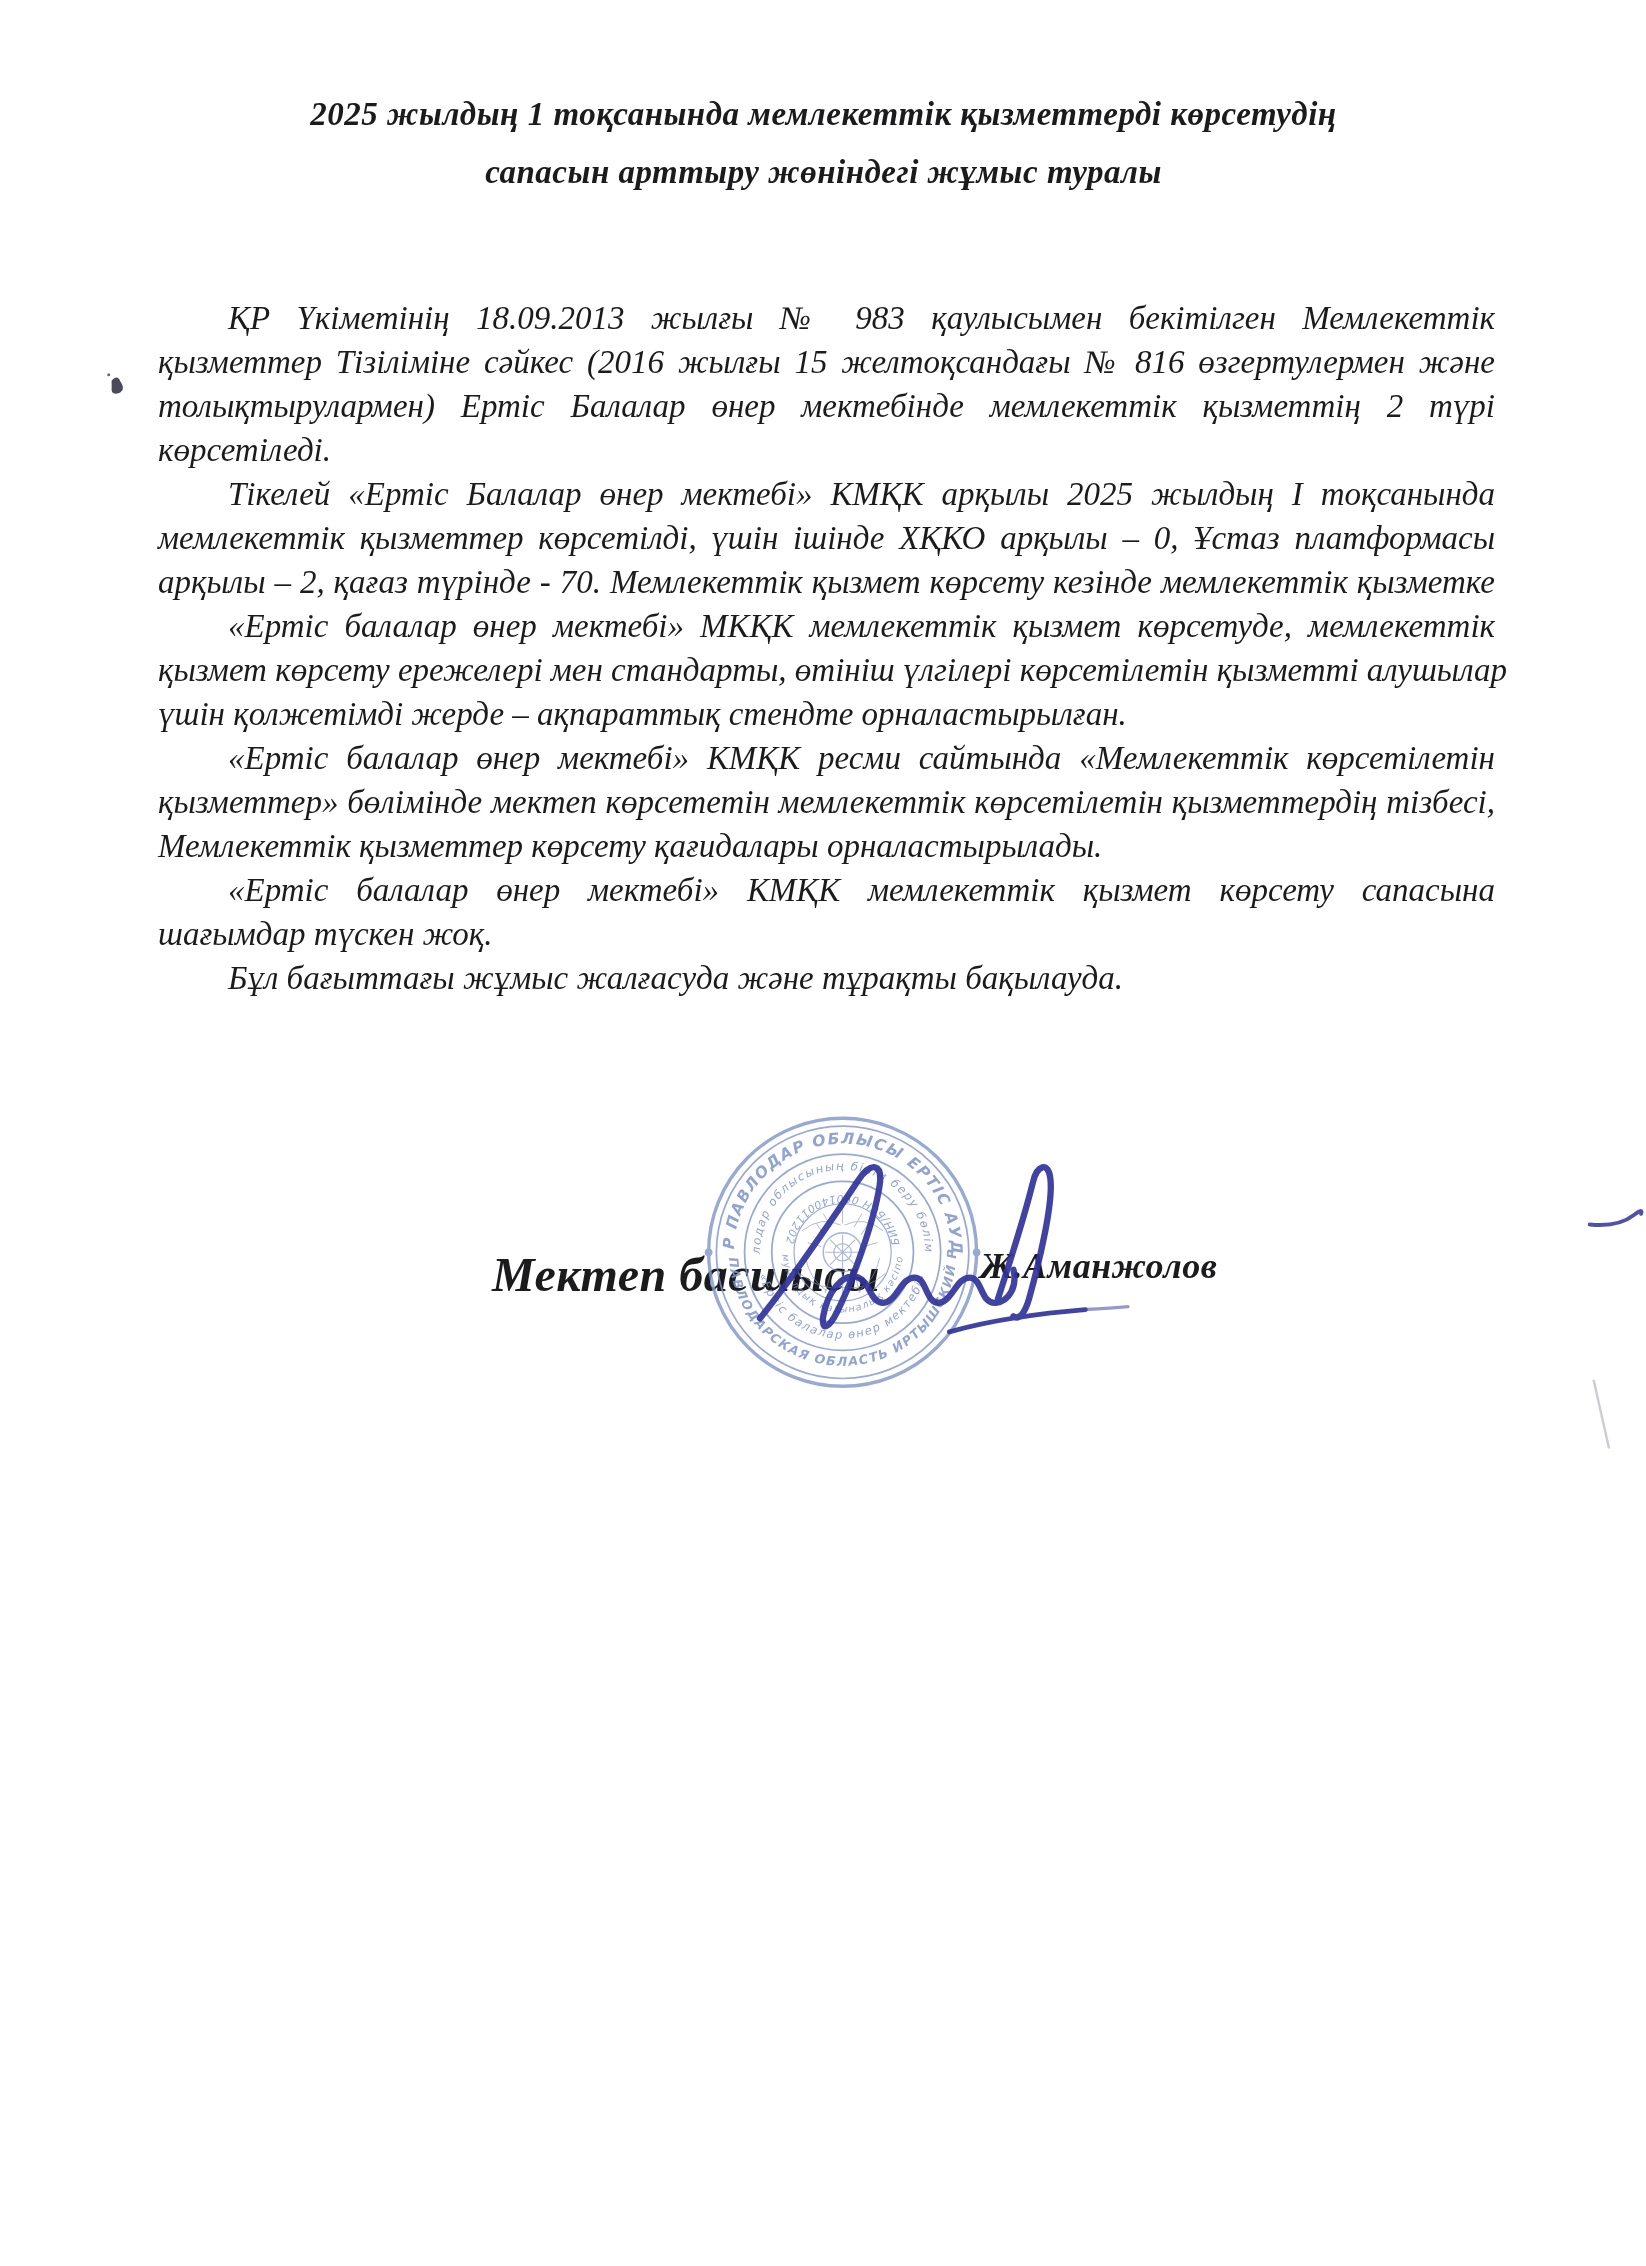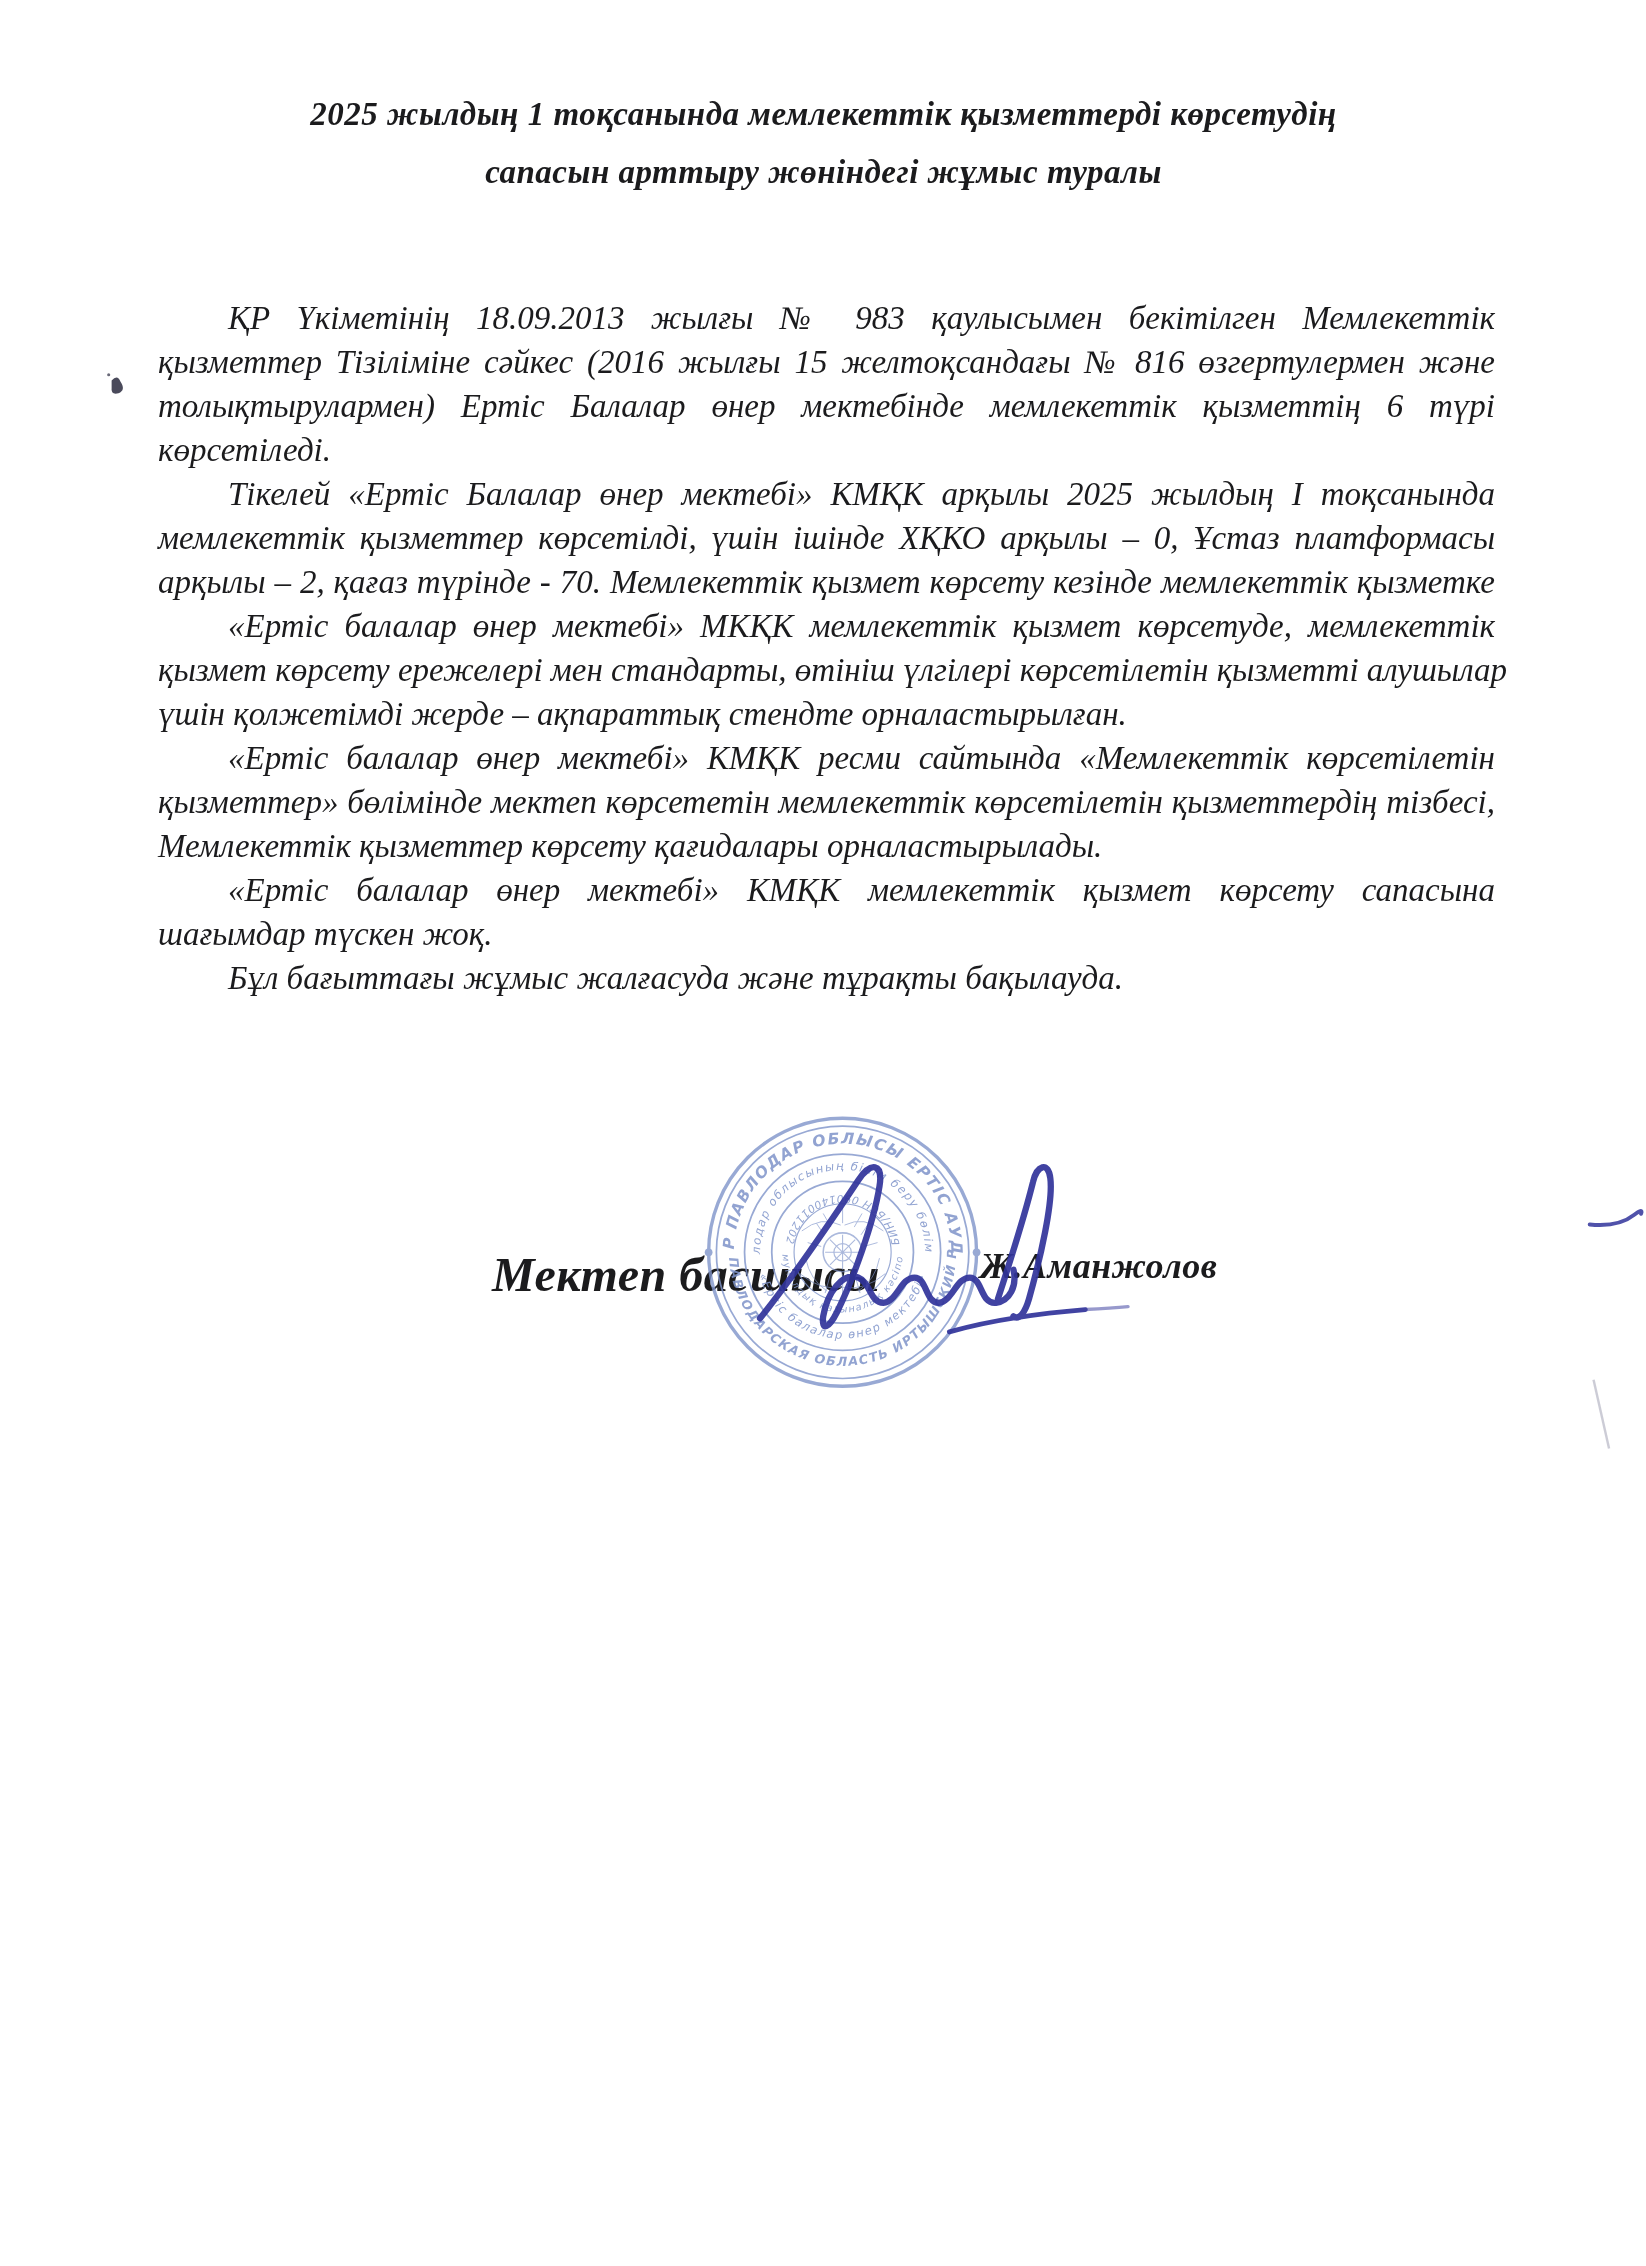--- a/index.html
+++ b/index.html
@@ -86,21 +86,21 @@
 </head>
 <body>
 
 <div class="sheet">
 
   <h1 class="title"><span>2025 жылдың 1 тоқсанында мемлекеттік қызметтерді көрсетудің</span><br><span>сапасын арттыру жөніндегі жұмыс туралы</span></h1>
 
   <div class="body-text" id="body-text">
       <div class="line first">ҚР Үкіметінің 18.09.2013 жылғы № 983 қаулысымен бекітілген Мемлекеттік</div>
       <div class="line">қызметтер Тізіліміне сәйкес (2016 жылғы 15 желтоқсандағы № 816 өзгертулермен және</div>
-      <div class="line">толықтырулармен) Ертіс Балалар өнер мектебінде мемлекеттік қызметтің 6 түрі</div>
+      <div class="line">толықтырулармен) Ертіс Балалар өнер мектебінде мемлекеттік қызметтің 2 түрі</div>
       <div class="line last">көрсетіледі.</div>
       <div class="line first">Тікелей «Ертіс Балалар өнер мектебі» КМҚК арқылы 2025 жылдың I тоқсанында</div>
       <div class="line">мемлекеттік қызметтер көрсетілді, үшін ішінде ХҚКО арқылы – 0, Ұстаз платформасы</div>
       <div class="line">арқылы – 2, қағаз түрінде - 70. Мемлекеттік қызмет көрсету кезінде мемлекеттік қызметке</div>
       <div class="line first">«Ертіс балалар өнер мектебі» МКҚК мемлекеттік қызмет көрсетуде, мемлекеттік</div>
       <div class="line">қызмет көрсету ережелері мен стандарты, өтініш үлгілері көрсетілетін қызметті алушылар</div>
       <div class="line last">үшін қолжетімді жерде – ақпараттық стендте орналастырылған.</div>
       <div class="line first">«Ертіс балалар өнер мектебі» КМҚК ресми сайтында «Мемлекеттік көрсетілетін</div>
       <div class="line">қызметтер» бөлімінде мектеп көрсететін мемлекеттік көрсетілетін қызметтердің тізбесі,</div>
       <div class="line last">Мемлекеттік қызметтер көрсету қағидалары орналастырылады.</div>

